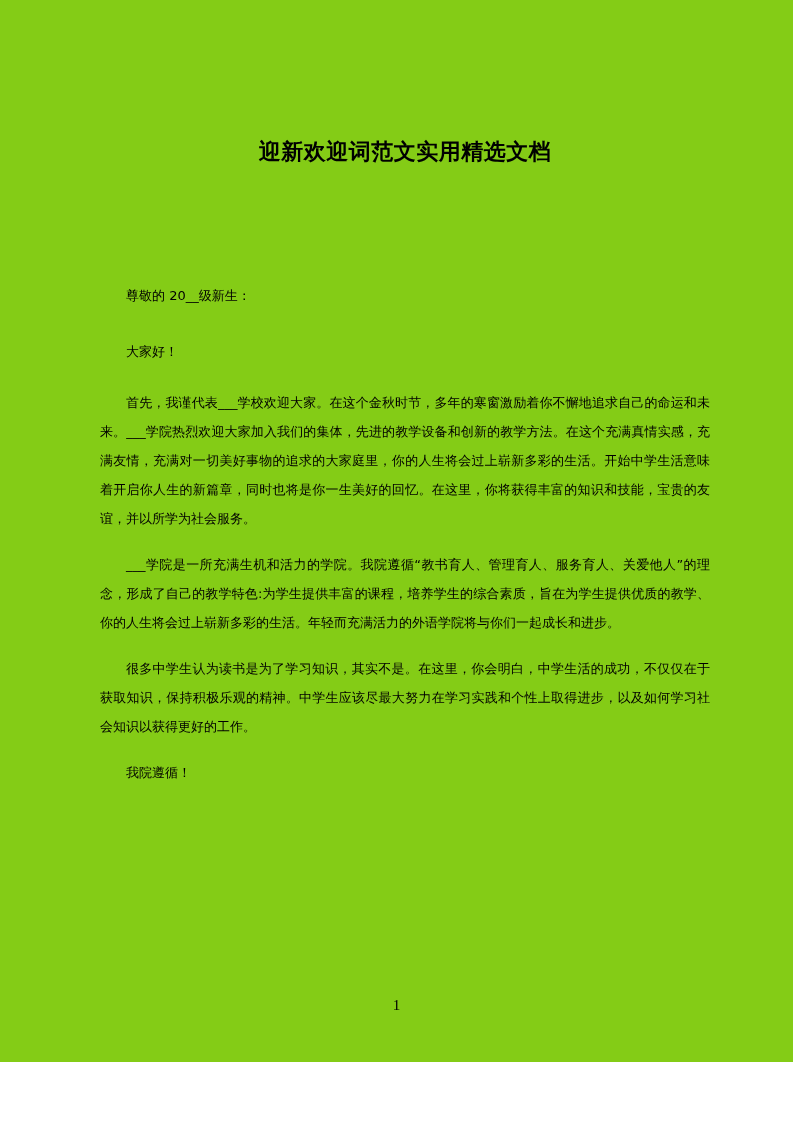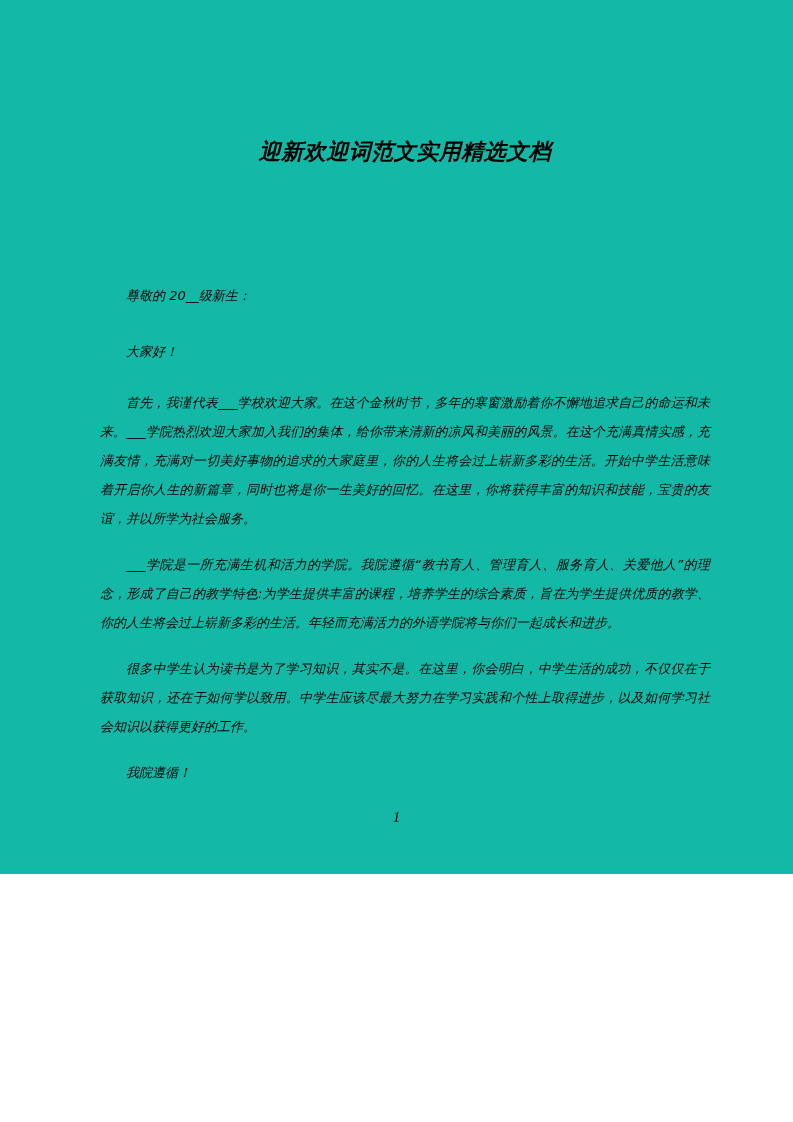--- a/index.html
+++ b/index.html
@@ -3,27 +3,26 @@
 <meta charset="utf-8">
 <style>
   html, body {
     margin: 0;
     padding: 0;
     background: #ffffff;
   }
   .page {
     position: relative;
     width: 793px;
-    height: 874px;
-    background: #14b8a6;
+    height: 1062px;
+    background: #84cc16;
     color: #000000;
     font-family: "DejaVu Sans", "Liberation Sans", sans-serif;
     overflow: hidden;
     box-sizing: border-box;
-    font-style: italic;
   }
   .content {
     position: absolute;
     top: 0;
     left: 100px;
     right: 83px;
   }
   .doc-title {
     margin: 137px 0 0 0;
     font-size: 22px;
@@ -65,24 +64,24 @@
 <body>
 
 <div class="page">
   <div class="content">
     <h1 class="doc-title">迎新欢迎词范文实用精选文档</h1>
 
     <p class="salutation">尊敬的 20__级新生：</p>
 
     <p class="greeting">大家好！</p>
 
-    <p class="body-para">首先，我谨代表___学校欢迎大家。在这个金秋时节，多年的寒窗激励着你不懈地追求自己的命运和未来。___学院热烈欢迎大家加入我们的集体，给你带来清新的凉风和美丽的风景。在这个充满真情实感，充满友情，充满对一切美好事物的追求的大家庭里，你的人生将会过上崭新多彩的生活。开始中学生活意味着开启你人生的新篇章，同时也将是你一生美好的回忆。在这里，你将获得丰富的知识和技能，宝贵的友谊，并以所学为社会服务。</p>
+    <p class="body-para">首先，我谨代表___学校欢迎大家。在这个金秋时节，多年的寒窗激励着你不懈地追求自己的命运和未来。___学院热烈欢迎大家加入我们的集体，先进的教学设备和创新的教学方法。在这个充满真情实感，充满友情，充满对一切美好事物的追求的大家庭里，你的人生将会过上崭新多彩的生活。开始中学生活意味着开启你人生的新篇章，同时也将是你一生美好的回忆。在这里，你将获得丰富的知识和技能，宝贵的友谊，并以所学为社会服务。</p>
 
     <p class="body-para">___学院是一所充满生机和活力的学院。我院遵循“教书育人、管理育人、服务育人、关爱他人”的理念，形成了自己的教学特色:为学生提供丰富的课程，培养学生的综合素质，旨在为学生提供优质的教学、你的人生将会过上崭新多彩的生活。年轻而充满活力的外语学院将与你们一起成长和进步。</p>
 
-    <p class="body-para">很多中学生认为读书是为了学习知识，其实不是。在这里，你会明白，中学生活的成功，不仅仅在于获取知识，还在于如何学以致用。中学生应该尽最大努力在学习实践和个性上取得进步，以及如何学习社会知识以获得更好的工作。</p>
+    <p class="body-para">很多中学生认为读书是为了学习知识，其实不是。在这里，你会明白，中学生活的成功，不仅仅在于获取知识，保持积极乐观的精神。中学生应该尽最大努力在学习实践和个性上取得进步，以及如何学习社会知识以获得更好的工作。</p>
 
 
     <p class="closing">我院遵循！</p>
   </div>
 
   <div class="page-number">1</div>
 </div>
 
 </body></html>

